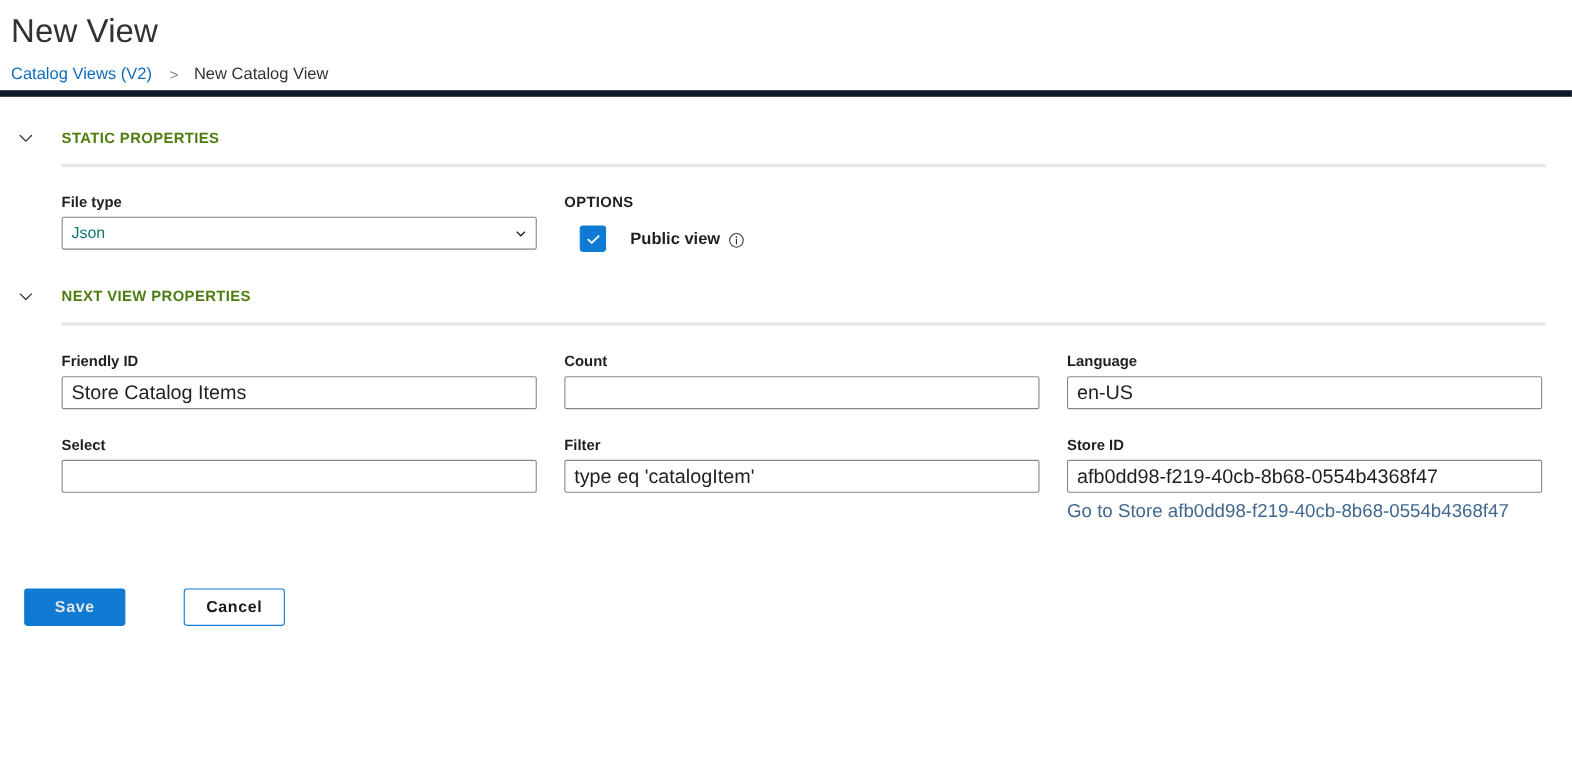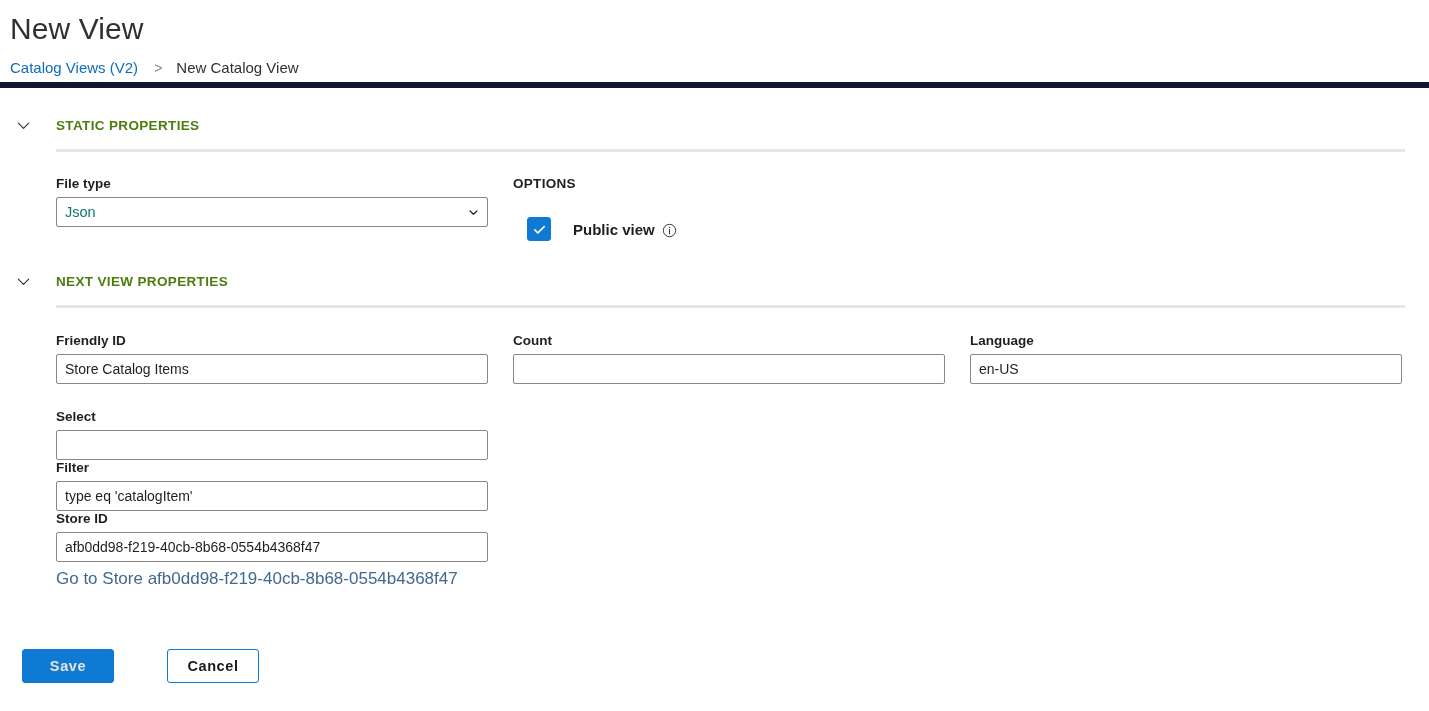--- a/index.html
+++ b/index.html
@@ -118,21 +118,21 @@
     margin-bottom: 6px;
     white-space: nowrap;
   }
   .txt {
     width: 432px;
     height: 30px;
     border: 1px solid #8a8886;
     border-radius: 2px;
     background: #ffffff;
     font-family: "Liberation Sans", sans-serif;
-    font-size: 14px;
+    font-size: 18px;
     color: #201f1e;
     padding: 0 8px;
     outline: none;
     display: block;
   }
   .txt::placeholder { color: #a19f9d; }
 
   .select-wrap {
     position: relative;
     width: 432px;
@@ -174,21 +174,21 @@
     cursor: pointer;
     white-space: nowrap;
   }
 
   
   .options-label {
     font-size: 13.5px;
     font-weight: 700;
     letter-spacing: 0.3px;
     color: #201f1e;
-    margin-bottom: 26px;
+    margin-bottom: 14px;
     white-space: nowrap;
   }
   .check-row {
     display: flex;
     align-items: center;
     margin-left: 14px;
   }
   .checkbox {
     width: 24px;
     height: 24px;
@@ -329,21 +329,21 @@
       <div class="col">
         <label class="field-label">Count</label>
         <input class="txt" type="text" value="" placeholder="" style="">
       </div>
       <div class="col">
         <label class="field-label">Language</label>
         <input class="txt" type="text" value="en-US" placeholder="" style="">
       </div>
     </div>
 
-    <div class="row" style="margin-top:25px;flex-direction:column;">
+    <div class="row" style="margin-top:25px;">
       <div class="col">
         <label class="field-label">Select</label>
         <input class="txt" type="text" value="" placeholder="" style="">
       </div>
       <div class="col">
         <label class="field-label">Filter</label>
         <input class="txt" type="text" value="type eq 'catalogItem'" placeholder="" style="">
       </div>
       <div class="col">
         <label class="field-label">Store ID</label>

